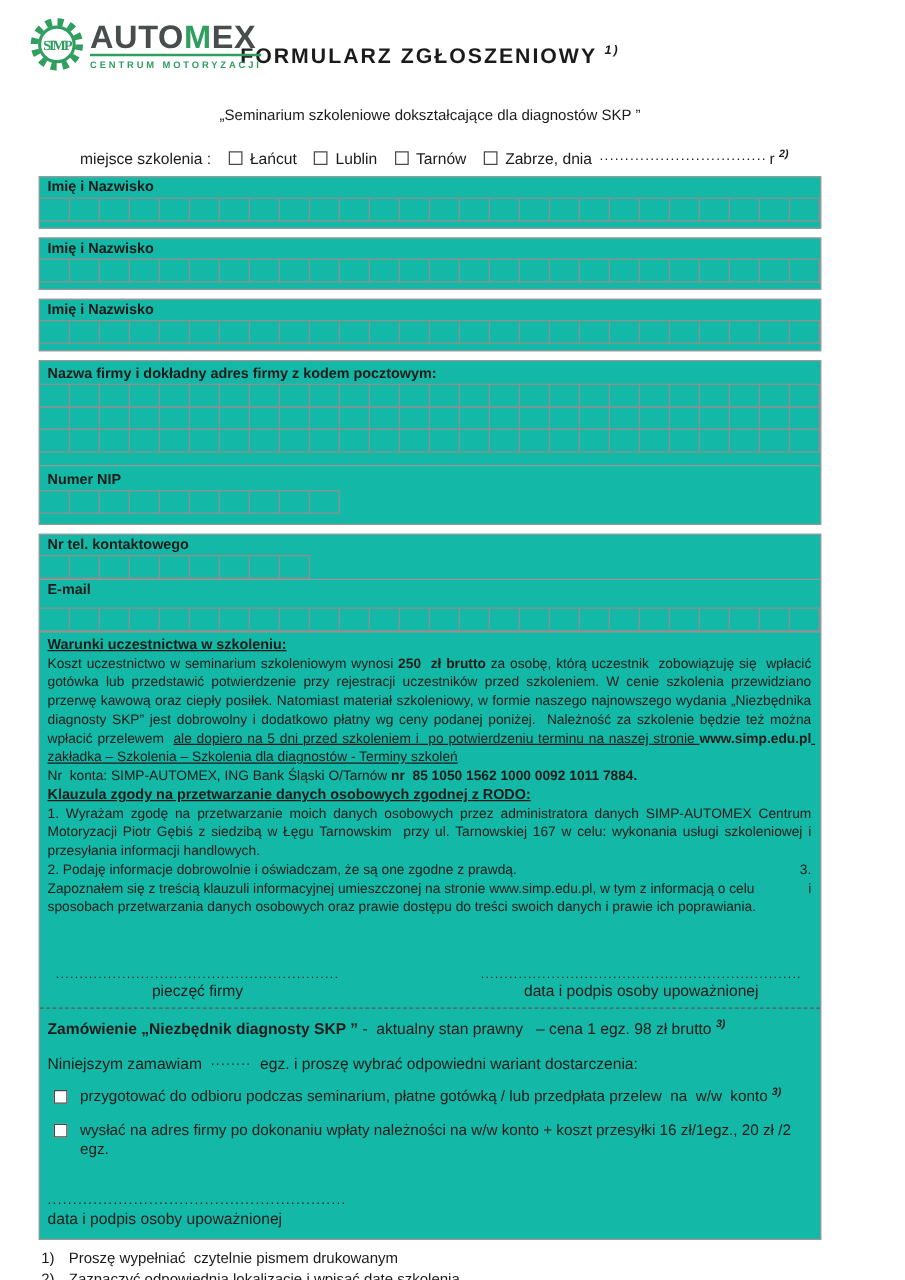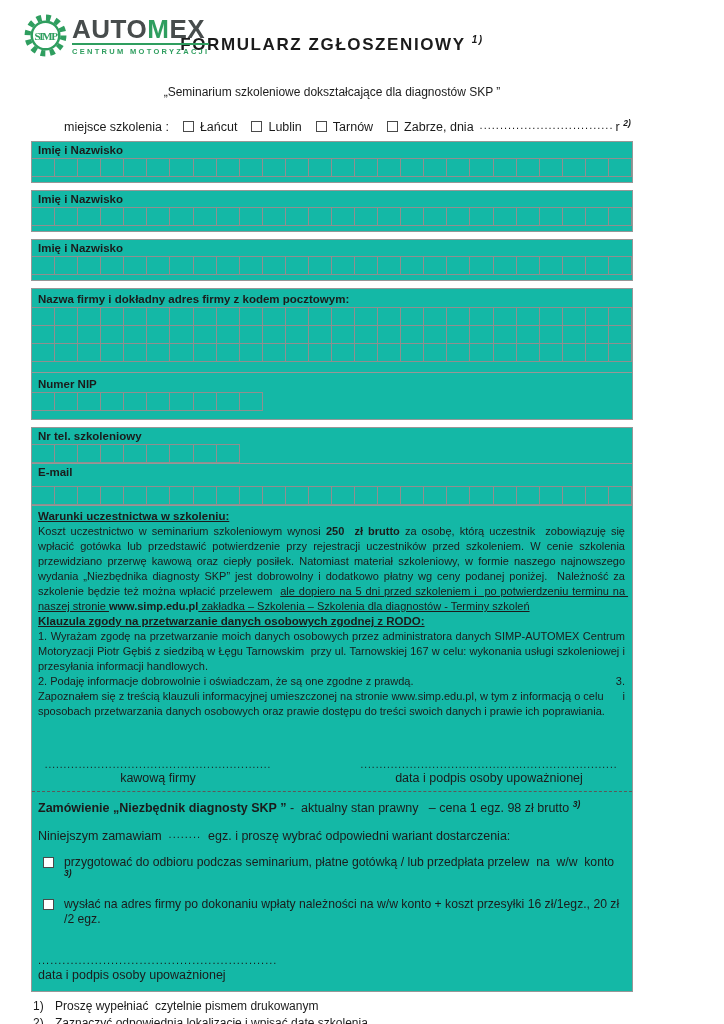--- a/index.html
+++ b/index.html
@@ -1,19 +1,19 @@
 <!DOCTYPE html>
 <html lang="pl" style="--green: #2f9e5f;"><head>
 <meta charset="utf-8">
 <style>
   :root{ --green:#2f9e5f; --ink:#1b1b1b; --line:#8f8f8f; --box:#979797; }
   html,body{margin:0;padding:0;background:#fff;}
   .page{
     position:relative; width:724px; height:1024px; box-sizing:border-box;
-    padding:14px 91px 0 31px; background:#fff; color:var(--ink);
+    padding:14px 67px 0 31px; background:#fff; color:var(--ink);
     font-family:"Liberation Sans", sans-serif; overflow:hidden;
   }
   sup{font-size:8.5px; font-style:italic; font-weight:bold; vertical-align:super; line-height:0;}
 
   
   .header{position:relative; height:58px;}
   .logo{position:absolute; left:-9px; top:-2px; display:flex; align-items:center; gap:3px;}
   .logo-txt{display:flex; flex-direction:column;}
   .brand{font-size:26px; font-weight:bold; color:#474c4c; line-height:1; letter-spacing:.5px;}
   .brand .m{color:var(--green);}
@@ -291,21 +291,21 @@
         <div class="cell"></div>
         <div class="cell"></div>
         <div class="cell"></div>
         <div class="cell"></div>
         <div class="cell"></div>
       </div>
     <div class="pad8"></div>
   </div>
 
   <div class="fbox">
-    <div class="fbox-label">Nr tel. szkoleniowy</div>
+    <div class="fbox-label">Nr tel. kontaktowego</div>
     <div class="grid" style="grid-template-columns: repeat(9, 1fr); width: calc(34.6154%);">
         <div class="cell"></div>
         <div class="cell"></div>
         <div class="cell"></div>
         <div class="cell"></div>
         <div class="cell"></div>
         <div class="cell"></div>
         <div class="cell"></div>
         <div class="cell"></div>
         <div class="cell"></div>
@@ -339,31 +339,32 @@
         <div class="cell"></div>
         <div class="cell"></div>
         <div class="cell"></div>
         <div class="cell"></div>
       </div>
     <div class="divider"></div>
 
     <div class="terms">
       <div class="h-underline">Warunki uczestnictwa w szkoleniu:</div>
       <p><span>Koszt uczestnictwo w seminarium szkoleniowym wynosi </span><span class="b">250  zł brutto</span><span> za osobę, którą uczestnik  zobowiązuję się  wpłacić gotówka lub przedstawić potwierdzenie przy rejestracji uczestników przed szkoleniem. W cenie szkolenia przewidziano przerwę kawową oraz ciepły posiłek. Natomiast materiał szkoleniowy, w formie naszego najnowszego wydania „Niezbędnika diagnosty SKP” jest dobrowolny i dodatkowo płatny wg ceny podanej poniżej.  Należność za szkolenie będzie też można wpłacić przelewem  </span><span class="u">ale dopiero na 5 dni przed szkoleniem i  po potwierdzeniu terminu na naszej stronie </span><span class="bu">www.simp.edu.pl</span><span class="u"> zakładka – Szkolenia – Szkolenia dla diagnostów - Terminy szkoleń</span></p>
+      <p><span>Nr  konta: SIMP-AUTOMEX, ING Bank Śląski O/Tarnów </span><span class="b">nr  85 1050 1562 1000 0092 1011 7884.</span></p>
       <div class="h-underline">Klauzula zgody na przetwarzanie danych osobowych zgodnej z RODO:</div>
       <p>1. Wyrażam zgodę na przetwarzanie moich danych osobowych przez administratora danych SIMP-AUTOMEX Centrum Motoryzacji Piotr Gębiś z siedzibą w Łęgu Tarnowskim  przy ul. Tarnowskiej 167 w celu: wykonania usługi szkoleniowej i przesyłania informacji handlowych.</p>
       <div class="jrow"><span>2. Podaję informacje dobrowolnie i oświadczam, że są one zgodne z prawdą.</span><span>3.</span></div>
       <div class="jrow"><span>Zapoznałem się z treścią klauzuli informacyjnej umieszczonej na stronie www.simp.edu.pl, w tym z informacją o celu</span><span>i</span></div>
       <p>sposobach przetwarzania danych osobowych oraz prawie dostępu do treści swoich danych i prawie ich poprawiania.</p>
     </div>
 
     <div class="sig-row">
       <div class="sig-cell-l">
         <span class="dots sig-dotline">............................................................</span>
-        <div class="sig-label">kawową firmy</div>
+        <div class="sig-label">pieczęć firmy</div>
       </div>
       <div class="sig-cell-r">
         <span class="dots sig-dotline">....................................................................</span>
         <div class="sig-label">data i  podpis osoby upoważnionej</div>
       </div>
     </div>
 
     <div class="dashed"></div>
 
     <div class="order">

